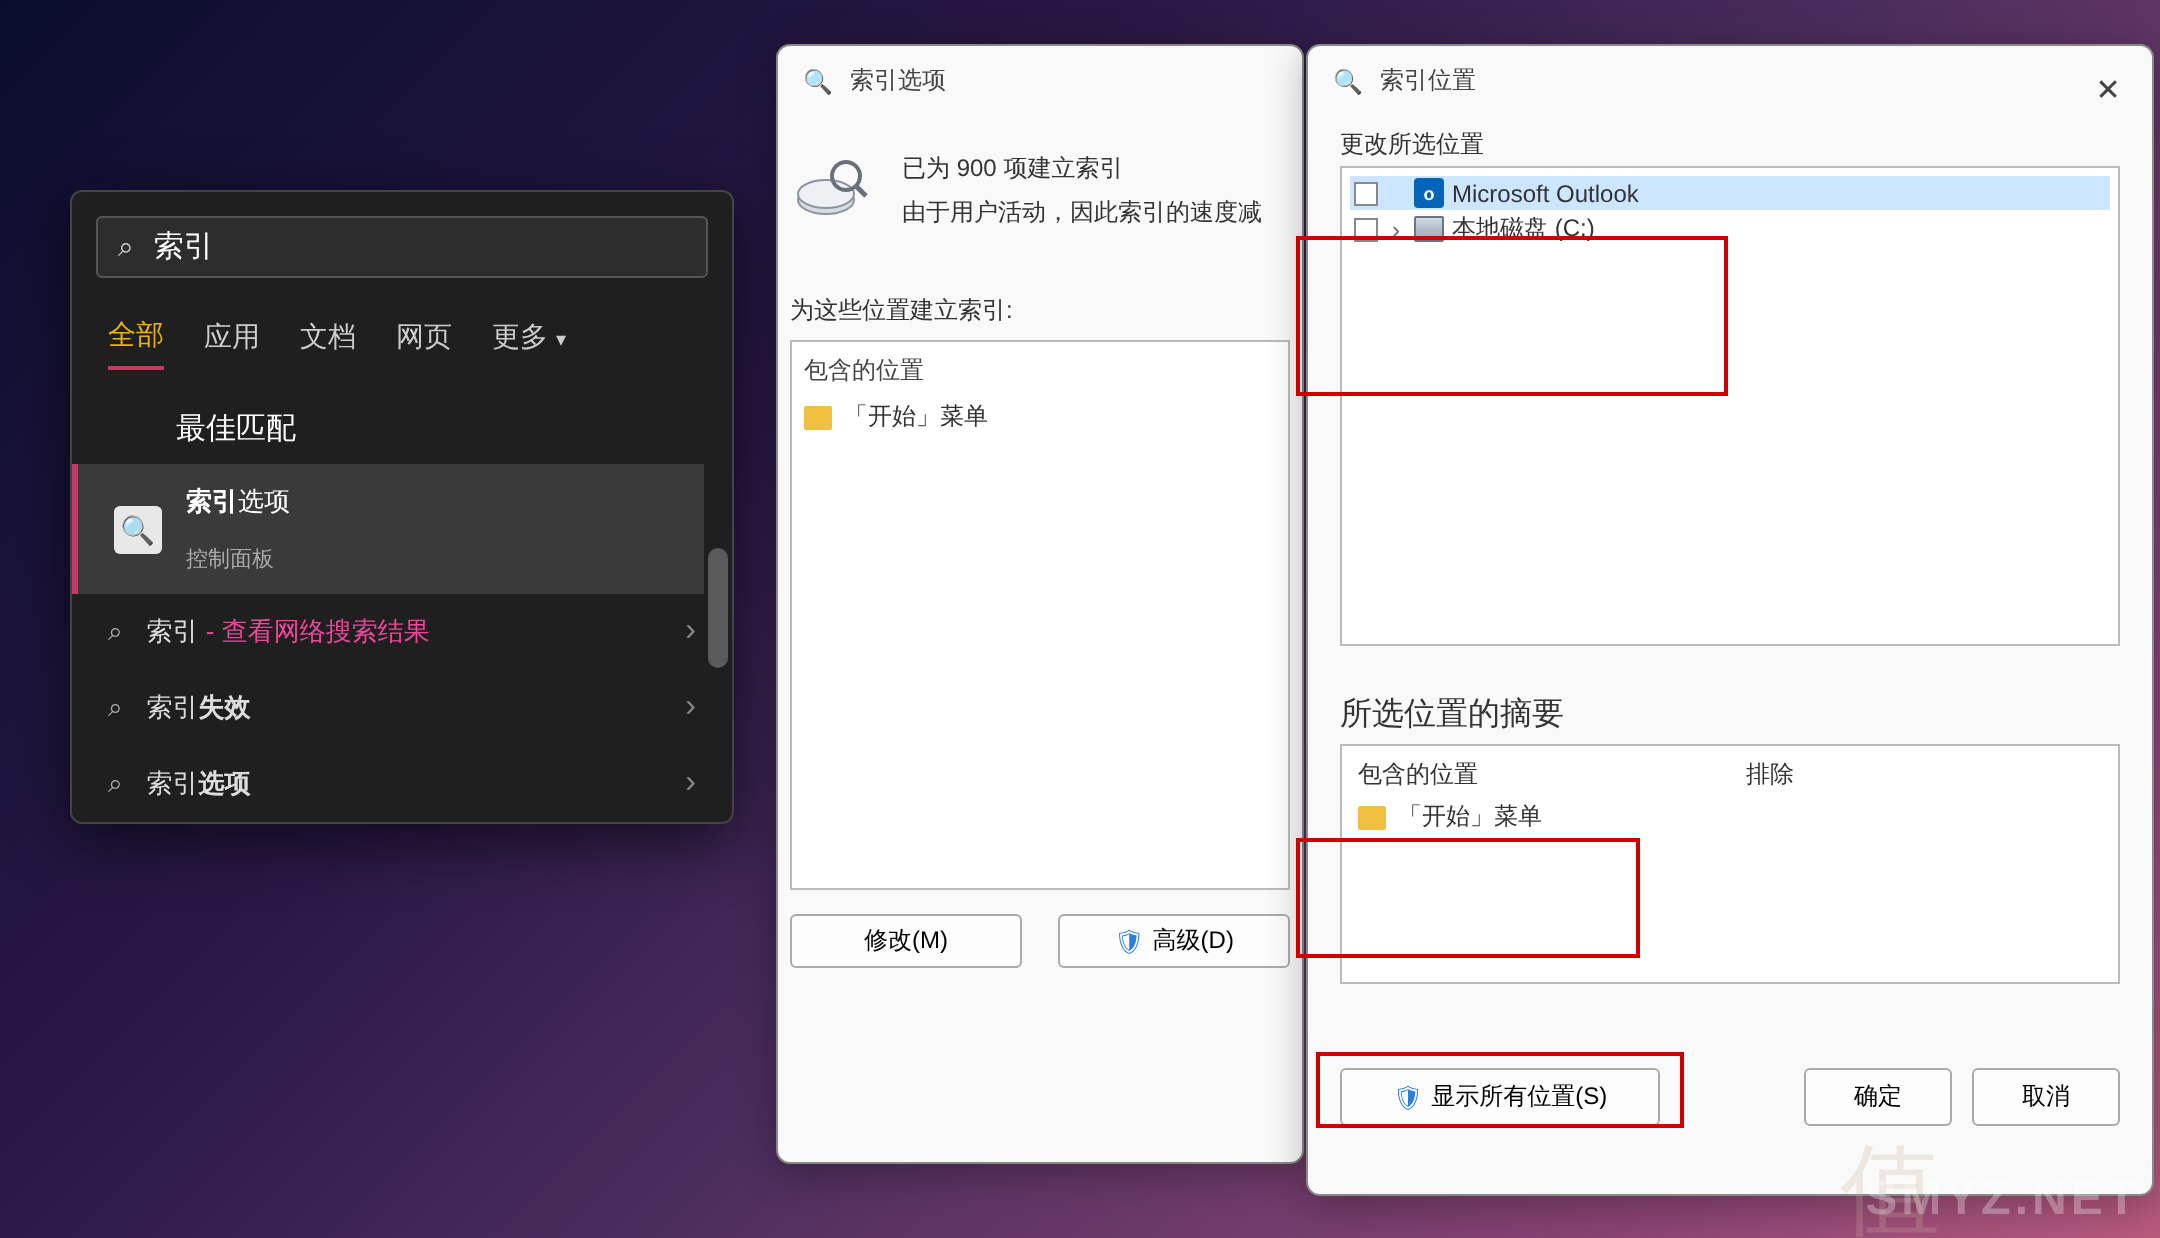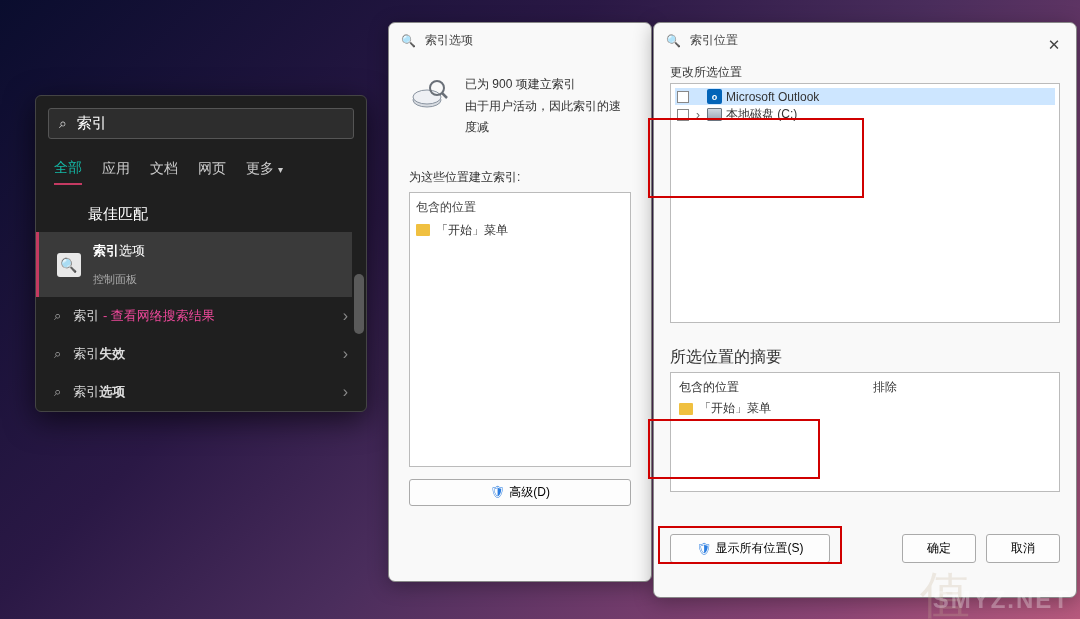--- a/index.html
+++ b/index.html
@@ -9,39 +9,39 @@
     .watermark { position: absolute; right: 10px; bottom: 5px; color: rgba(255,255,255,0.3); font-size: 24px; font-weight: bold; letter-spacing: 2px; z-index: 1; }
     .watermark-icon { position: absolute; right: 110px; bottom: -10px; color: rgba(200,180,150,0.25); font-size: 50px; z-index: 1; }
 
     
     .search-panel { position: absolute; left: 35px; top: 95px; width: 332px; background: #1f1f1f; border: 1px solid #444; border-radius: 6px; box-shadow: 0 8px 30px rgba(0,0,0,0.6); overflow: hidden; }
     .search-box { margin: 12px 12px 4px; background: #2d2d2d; border: 1px solid #555; border-radius: 3px; display: flex; align-items: center; padding: 6px 10px; }
     .search-box .mag { color: #ccc; font-size: 14px; margin-right: 10px; }
     .search-box input { flex: 1; background: transparent; border: none; color: #fff; font-size: 15px; outline: none; }
     .tabs { display: flex; gap: 20px; padding: 16px 18px 8px; color: #ccc; font-size: 14px; align-items: center; }
     .tab { padding-bottom: 6px; cursor: pointer; }
-    .tab.active { color: #14b8a6; border-bottom: 2px solid #c43a62; font-weight: 500; }
+    .tab.active { color: #eab308; border-bottom: 2px solid #c43a62; font-weight: 500; }
     .more-arrow { font-size: 10px; margin-left: 4px; color: #ccc; }
     .section-header { padding: 12px 18px 8px; color: #fff; font-size: 15px; font-weight: 400; margin-left: 34px; }
     .best-match { display: flex; align-items: center; padding: 10px 18px; background: #3a3a3a; border-left: 3px solid #c43a62; margin-right: 14px; }
     .bm-icon { width: 24px; height: 24px; background: #e8e8e8; border-radius: 3px; display: flex; align-items: center; justify-content: center; margin-right: 12px; font-size: 14px; }
     .bm-text .title { color: #fff; font-size: 13px; }
     .bm-text .subtitle { color: #aaa; font-size: 11px; margin-top: 12px; }
     .search-item { display: flex; align-items: center; justify-content: space-between; padding: 10px 18px; color: #ddd; font-size: 13px; cursor: pointer; }
     .search-item .left { display: flex; align-items: center; gap: 12px; }
     .search-item .mag { font-size: 13px; color: #aaa; }
     .search-item .chev { color: #888; font-size: 16px; }
     .scroll-thumb { position: absolute; right: 2px; top: 178px; width: 10px; height: 60px; background: #5a5a5a; border-radius: 5px; }
     .dim { color: #ec4899; }
     
     
     .index-options { position: absolute; left: 388px; top: 22px; width: 264px; height: 560px; background: #f9f9f9; border: 1px solid #888; border-radius: 7px; box-shadow: 0 4px 20px rgba(0,0,0,0.3); font-size: 12px; color: #333; }
     .dlg-titlebar { display: flex; align-items: center; padding: 9px 12px; font-size: 12px; color: #444; }
     .dlg-icon { width: 16px; height: 16px; margin-right: 8px; display: inline-flex; align-items: center; justify-content: center; }
-    .idx-body { padding: 6px 20px; }
+    .idx-body { padding: 6px 6px; }
     .idx-info { display: flex; align-items: flex-start; gap: 16px; margin: 10px 0 30px; }
     .idx-drive-icon { width: 40px; height: 40px; flex-shrink: 0; }
     .idx-text { font-size: 12px; line-height: 1.8; }
     .idx-list-label { font-size: 12px; margin-bottom: 6px; }
     .idx-listbox { border: 1px solid #bbb; background: #fff; height: 275px; padding: 6px; font-size: 12px; }
     .idx-listbox .col-header { color: #444; margin-bottom: 4px; }
     .idx-listbox .entry { display: flex; align-items: center; gap: 6px; padding: 2px 0; }
     .folder-icon { width: 14px; height: 12px; background: #f0c040; display: inline-block; border-radius: 1px; }
     .idx-buttons { display: flex; gap: 18px; margin-top: 12px; }
     .idx-btn { flex: 1; padding: 4px 0; background: #fdfdfd; border: 1px solid #aaa; border-radius: 3px; font-size: 12px; cursor: pointer; display: flex; align-items: center; justify-content: center; gap: 4px; }
@@ -145,20 +145,21 @@
     </div>
     <div class="idx-list-label">为这些位置建立索引:</div>
     <div class="idx-listbox">
       <div class="col-header">包含的位置</div>
       <div class="entry">
         <span class="folder-icon"></span>
         <span>「开始」菜单</span>
       </div>
     </div>
     <div class="idx-buttons">
+      <button class="idx-btn">修改(M)</button>
       <button class="idx-btn">
         <span class="shield">🛡</span>
         <span>高级(D)</span>
       </button>
     </div>
   </div>
 </div>
 
 <div class="index-location">
   <div class="dlg-titlebar">

